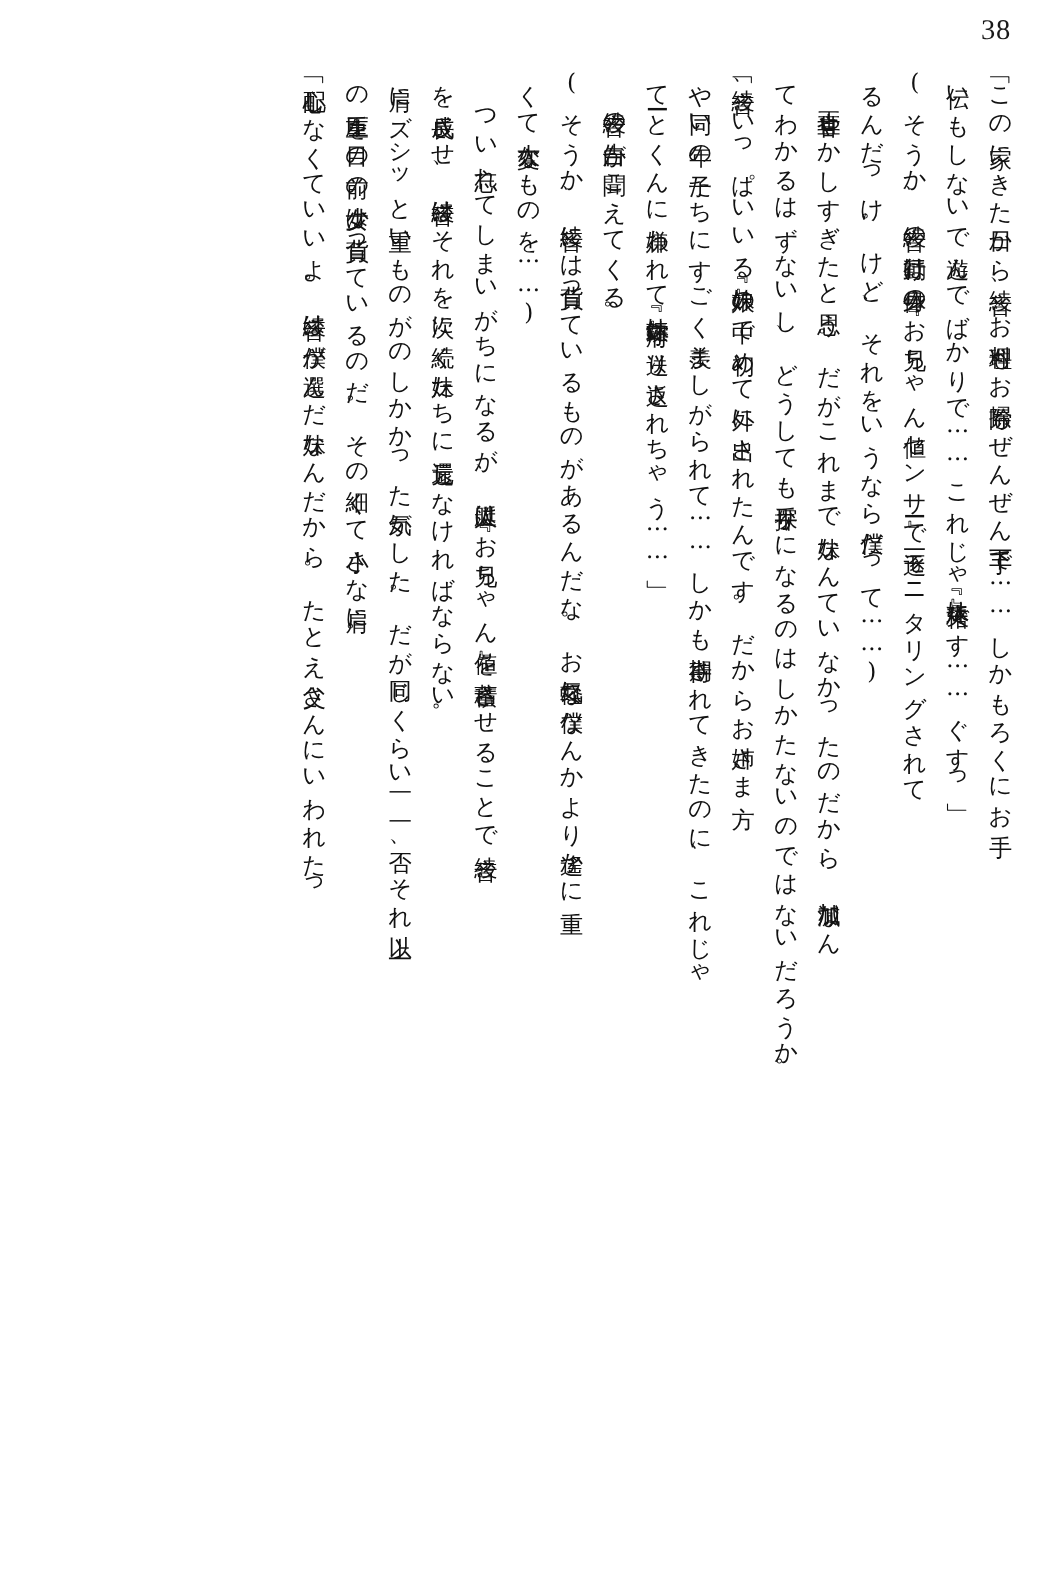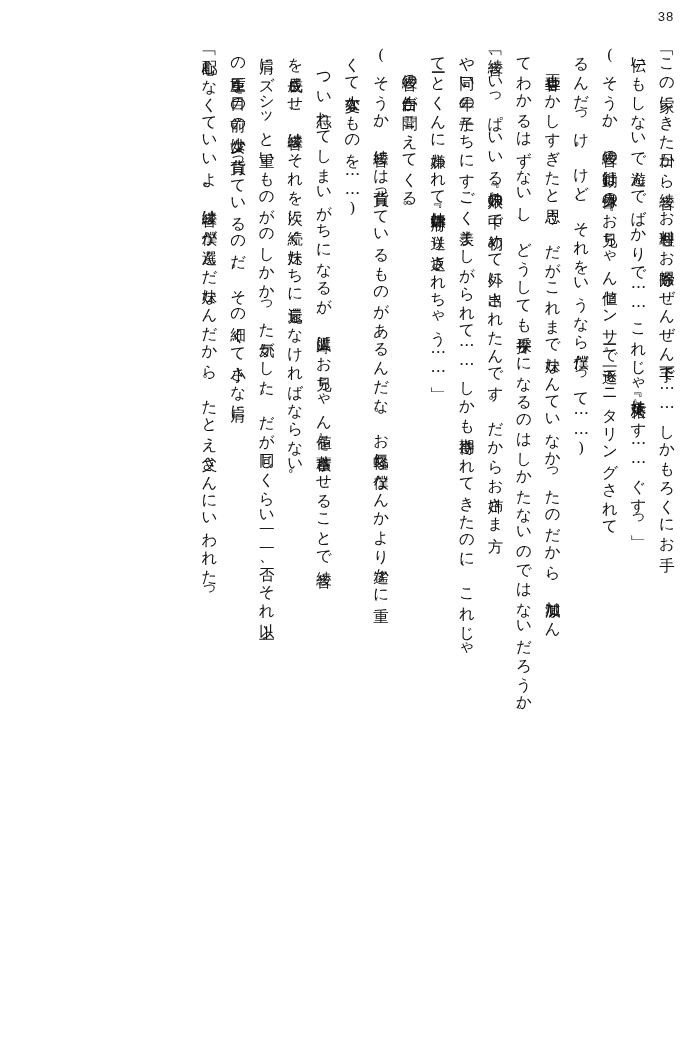--- a/index.html
+++ b/index.html
@@ -13,24 +13,24 @@
     height: 1050px;
     background: #ffffff;
     overflow: hidden;
     font-family: "DejaVu Serif", "Liberation Serif", serif;
     color: #111111;
   }
   .page-number {
     position: absolute;
     top: 10px;
     right: 26px;
-    font-size: 13px;
+    font-size: 19px;
     letter-spacing: 0.5px;
     color: #1a1a1a;
-    font-family: Liberation Mono, monospace;
+    font-family: Liberation Serif, serif;
   }
   .text-block {
     position: absolute;
     top: 46px;
     left: 28px;
     right: 26px;
     height: 960px;
     display: flex;
     flex-direction: row-reverse;
     justify-content: flex-start;

